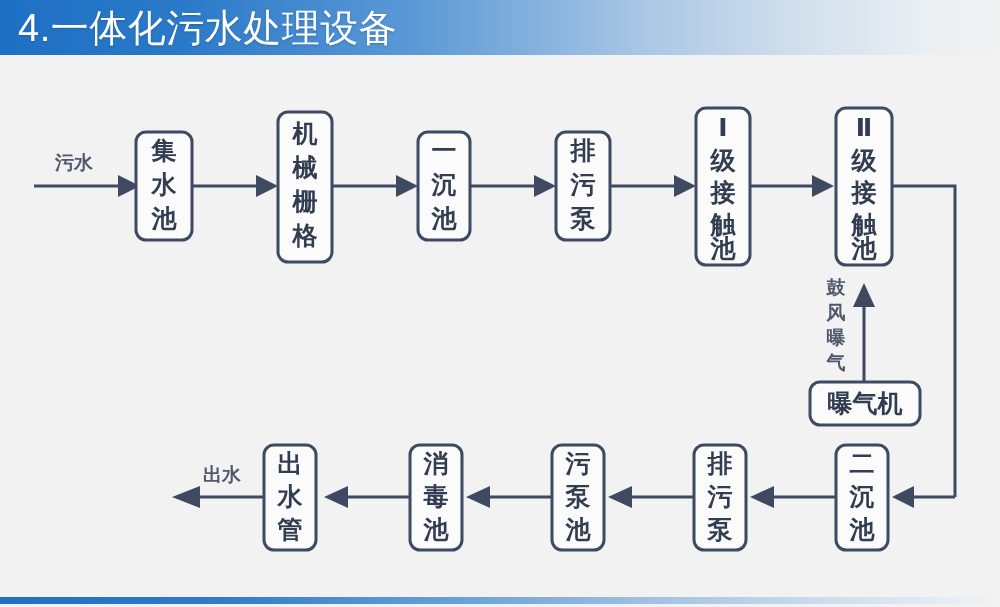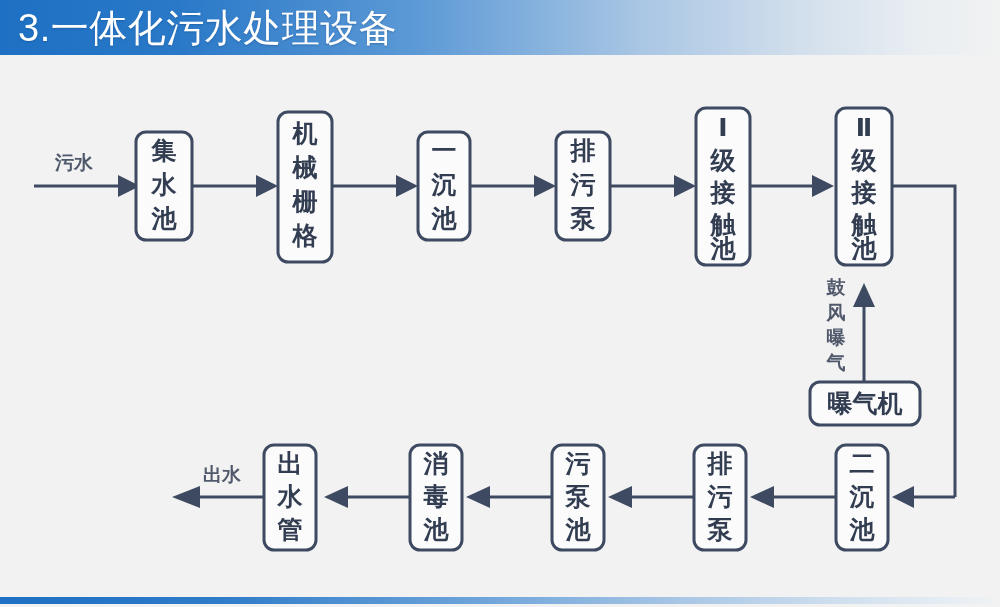--- a/index.html
+++ b/index.html
@@ -72,21 +72,21 @@
     text-anchor: middle;
     dominant-baseline: middle;
   }
 </style>
 </head>
 <body>
 
 <div id="page">
 
   <div id="header-bar">
-    <div id="header-title">3.一体化污水处理设备</div>
+    <div id="header-title">4.一体化污水处理设备</div>
   </div>
 
   <div id="diagram">
     <svg width="1000" height="542" viewBox="0 0 1000 542" xmlns="http://www.w3.org/2000/svg">
 
       <g>
         <line class="flow-line" x1="34" y1="131" x2="122" y2="131"></line>
         <polygon class="arrow-head" points="118,120 140,131 118,142"></polygon>
       </g>
       <g>

